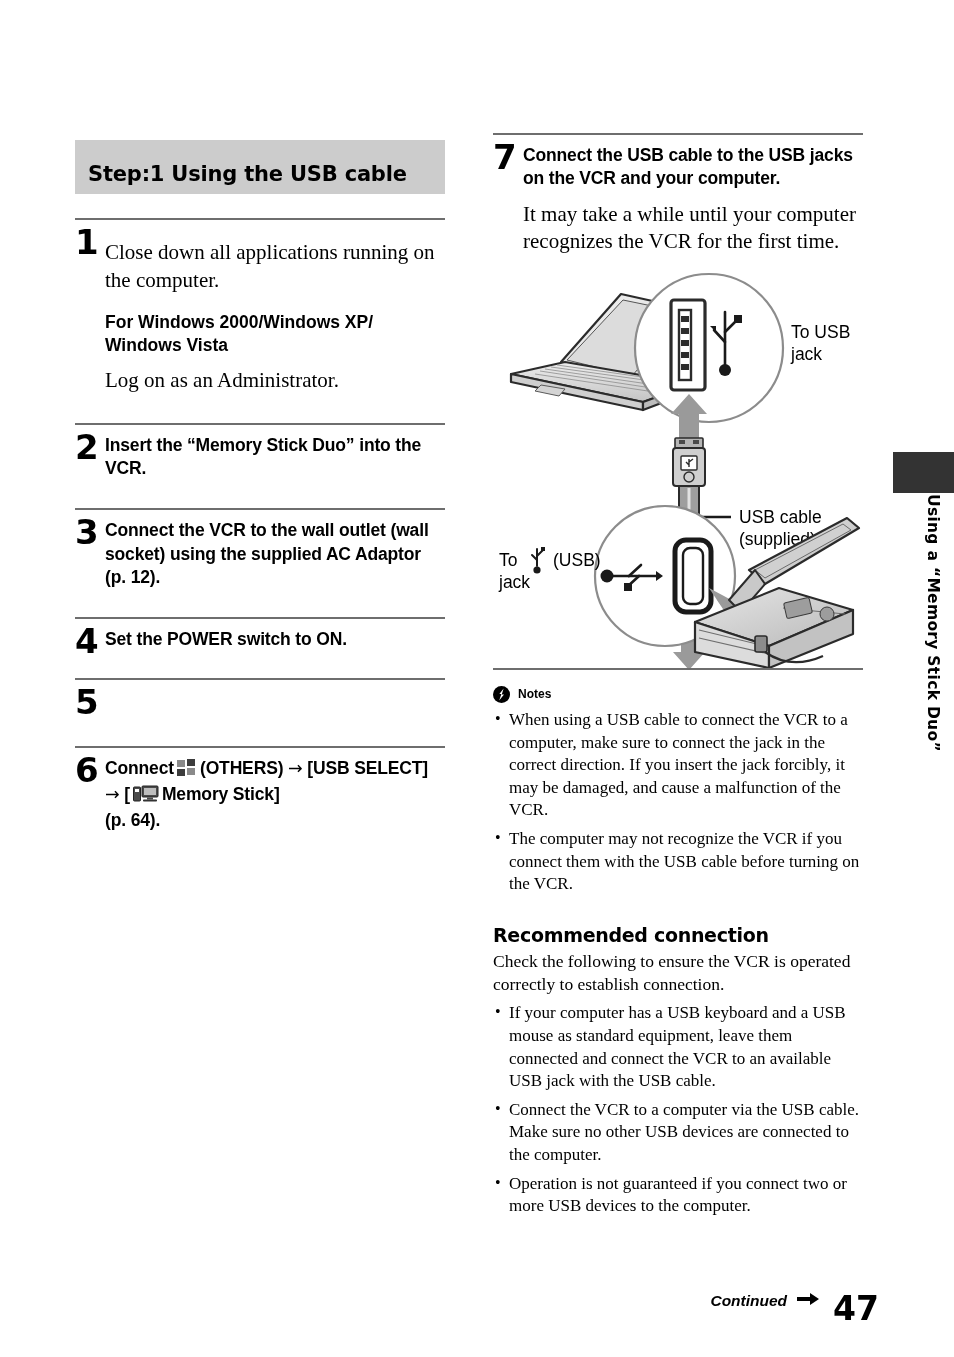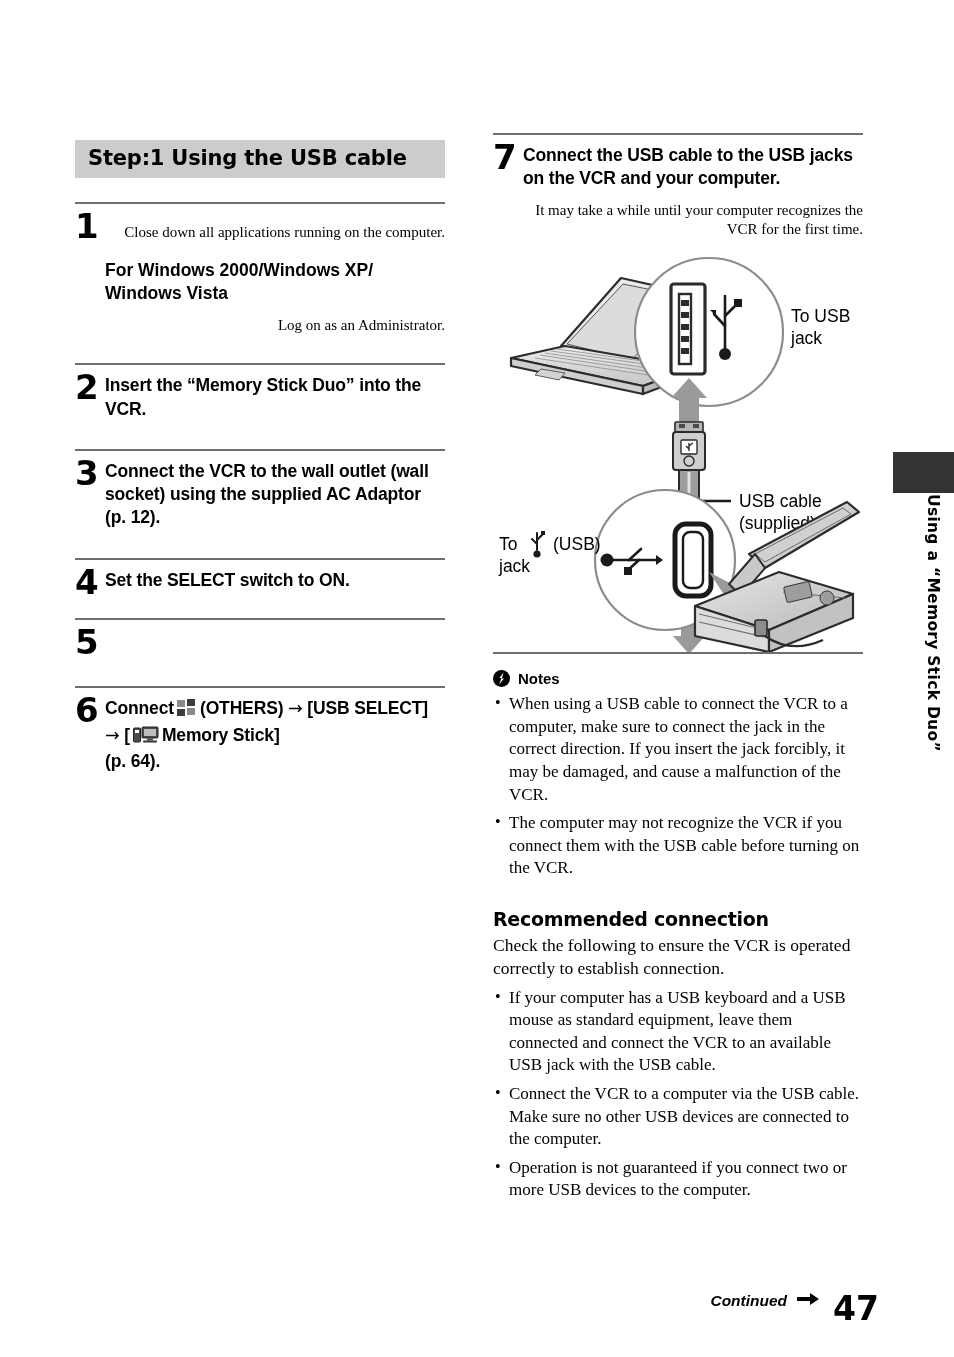--- a/index.html
+++ b/index.html
@@ -15,21 +15,21 @@
 
   .page { position: absolute; inset: 0; }
 
   
   .col-left  { position:absolute; left:75px;  top:140px; width:370px; }
   .col-right { position:absolute; left:493px; top:133px; width:370px; }
 
   
   .section-bar {
     background:#cccccc;
-    padding:5px 12px 7px 13px;
+    padding:21px 12px 7px 13px;
     font-family:"DejaVu Sans", sans-serif;
     font-weight:bold;
     font-size:21px;
     letter-spacing:-0.2px;
     color:#000;
     line-height:1.25;
   }
 
   
   .rule { height:2px; background:#6e6e6e; width:100%; }
@@ -50,24 +50,23 @@
   .step-title {
     font-family:"Liberation Sans", sans-serif;
     font-weight:bold;
     font-size:17.5px;
     line-height:1.33;
     letter-spacing:-0.15px;
     margin:0;
   }
   .step-para {
     font-family:"Liberation Serif", serif;
-    font-size:15px;
+    font-size:21px;
     line-height:1.32;
     margin:10px 0 0 0;
-    text-align:right;
   }
   .sub-head {
     font-family:"Liberation Sans", sans-serif;
     font-weight:bold;
     font-size:17.5px;
     line-height:1.33;
     margin:16px 0 0 0;
   }
   .step-gap { height:28px; }
   .step-gap-sm { height:20px; }
@@ -79,21 +78,21 @@
     margin:0 3px;
   }
   .arrow-r { font-family:"DejaVu Sans", sans-serif; font-weight:normal; }
 
   
   .note-head {
     display:flex; align-items:center; gap:8px;
     margin:16px 0 2px 0;
     font-family:"Liberation Sans", sans-serif;
     font-weight:bold;
-    font-size:15px;
+    font-size:12px;
   }
   .note-icon { width:17px; height:17px; flex:0 0 17px; }
   ul.bullets { list-style:none; margin:4px 0 0 0; padding:0; }
   ul.bullets li {
     position:relative;
     padding-left:16px;
     font-family:"Liberation Serif", serif;
     font-size:17px;
     line-height:1.33;
     margin-top:6px;
@@ -203,21 +202,21 @@
         <p class="step-title">Connect the VCR to the wall outlet (wall socket) using the supplied AC Adaptor (p. 12).</p>
       </div>
     </div>
 
     <div class="step-gap"></div>
     <div class="rule"></div>
 
     <div class="step">
       <div class="step-num">4</div>
       <div class="step-body">
-        <p class="step-title">Set the SELECT switch to ON.</p>
+        <p class="step-title">Set the POWER switch to ON.</p>
       </div>
     </div>
 
     <div class="step-gap-sm"></div>
     <div class="rule"></div>
 
     <div class="step">
       <div class="step-num">5</div>
     </div>
 

